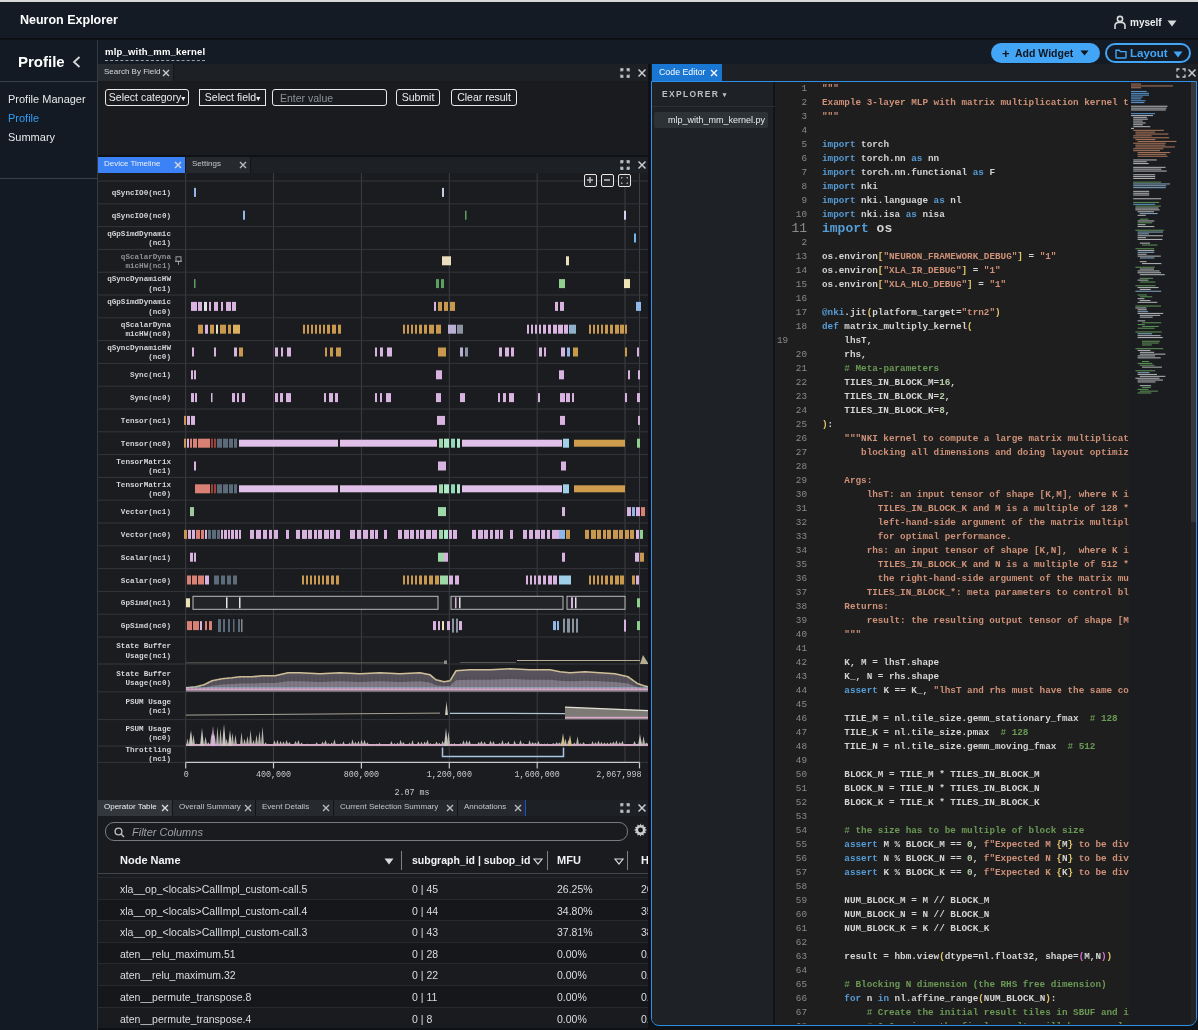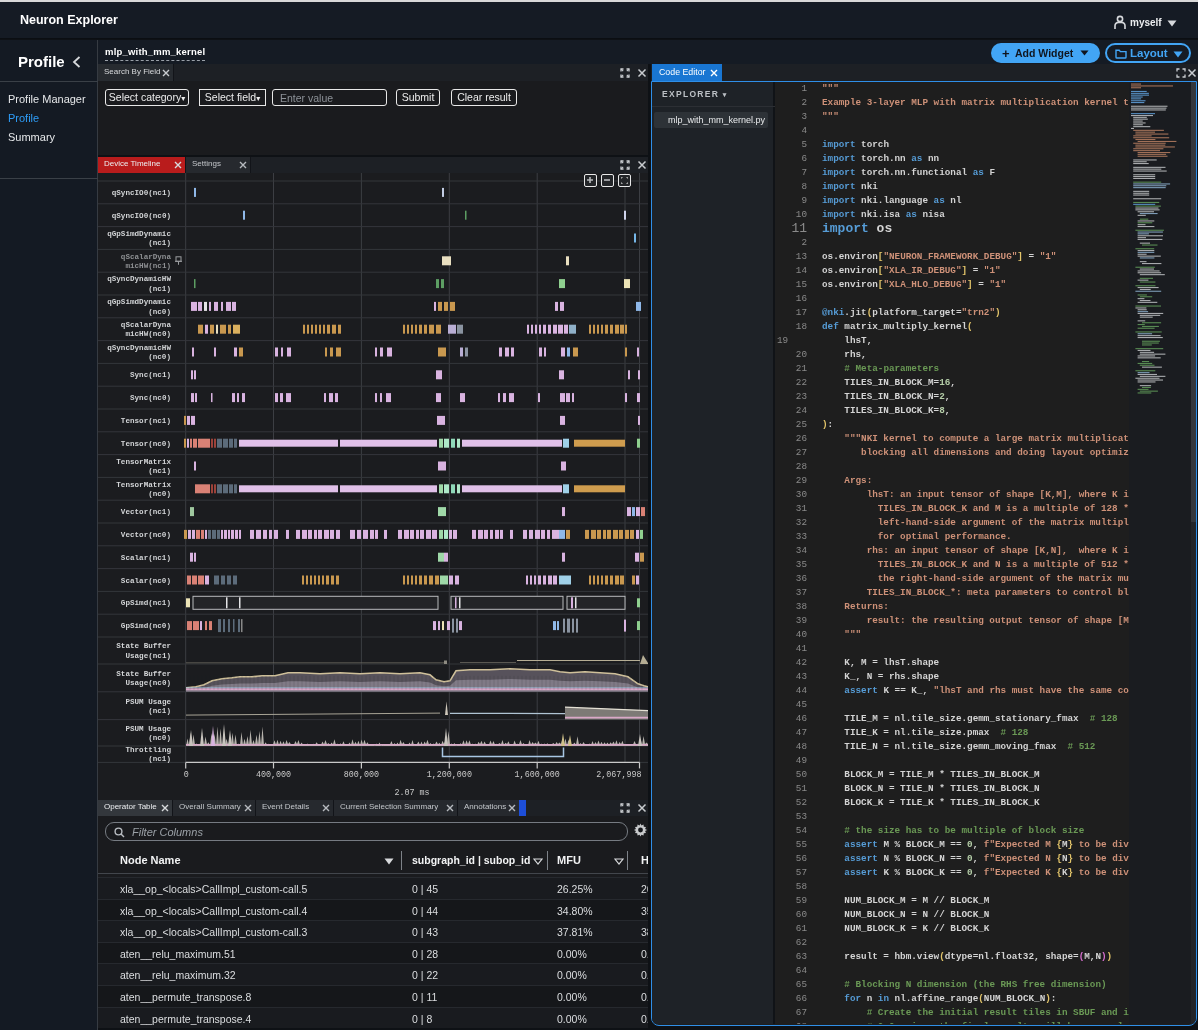--- a/index.html
+++ b/index.html
@@ -74,21 +74,21 @@
   </div>
 <div class="abs" style="left:98px;top:81px;width:550px;height:74px;background:#1a1b1e;"></div>
 <div class="abs" style="left:105px;top:89px;width:84px;height:17px;border:1.5px solid #e8e8e8;border-radius:3px;color:#ececec;font-size:10.5px;text-align:center;line-height:14px;background:#1a1b1e;">Select category<span style="font-size:8px;">▾</span></div>
 <div class="abs" style="left:199px;top:89px;width:67px;height:17px;border:1.5px solid #e8e8e8;border-radius:0;color:#ececec;font-size:10.5px;text-align:center;line-height:14px;background:#1a1b1e;">Select field<span style="font-size:8px;">▾</span></div>
 <div class="abs" style="left:272px;top:89px;width:115px;height:17px;border:1.5px solid #e8e8e8;border-radius:3px;background:#1a1b1e;">
     <span style="position:absolute;left:7px;top:2px;font-size:10.5px;color:#8d9298;">Enter value</span>
   </div>
 <div class="abs" style="left:396px;top:89px;width:44px;height:17px;border:1.5px solid #e8e8e8;border-radius:3px;color:#ececec;font-size:10.5px;text-align:center;line-height:14px;background:#1a1b1e;">Submit</div>
 <div class="abs" style="left:451px;top:89px;width:66px;height:17px;border:1.5px solid #e8e8e8;border-radius:3px;color:#ececec;font-size:10.5px;text-align:center;line-height:14px;background:#1a1b1e;">Clear result</div>
 <div class="abs" style="left:98px;top:157px;width:550px;height:16px;background:#1d2025;">
-    <div class="abs" style="left:0px;top:0;width:88px;height:16px;background:#b91c1c;border-right:1px solid #121419;">
+    <div class="abs" style="left:0px;top:0;width:88px;height:16px;background:#3b82f6;border-right:1px solid #121419;">
       <div class="abs" style="left:6px;top:2.0px;font-size:8px;color:#eceef0;white-space:nowrap;">Device Timeline</div>
       <svg class="abs" style="right:3.5px;top:4.0px;" width="8" height="8">
         <path d="M1 1 L7 7 M7 1 L1 7" stroke="#d8dadc" stroke-width="1.4"></path>
       </svg>
     </div>
     <div class="abs" style="left:88px;top:0;width:65px;height:16px;background:#26292e;border-right:1px solid #121419;">
       <div class="abs" style="left:6px;top:2.0px;font-size:8px;color:#c3c6ca;white-space:nowrap;">Settings</div>
       <svg class="abs" style="right:3.5px;top:4.0px;" width="8" height="8">
         <path d="M1 1 L7 7 M7 1 L1 7" stroke="#b7babf" stroke-width="1.4"></path>
       </svg>
@@ -721,21 +721,21 @@
       <svg class="abs" style="right:3.5px;top:4.0px;" width="8" height="8">
         <path d="M1 1 L7 7 M7 1 L1 7" stroke="#b7babf" stroke-width="1.4"></path>
       </svg>
     </div>
     <div class="abs" style="left:236px;top:0;width:124px;height:16px;background:#26292e;border-right:1px solid #121419;">
       <div class="abs" style="left:6px;top:2.0px;font-size:8px;color:#c3c6ca;white-space:nowrap;">Current Selection Summary</div>
       <svg class="abs" style="right:3.5px;top:4.0px;" width="8" height="8">
         <path d="M1 1 L7 7 M7 1 L1 7" stroke="#b7babf" stroke-width="1.4"></path>
       </svg>
     </div>
-    <div class="abs" style="left:360px;top:0;width:68px;height:16px;background:#26292e;border-right:7px solid #1d4ed8;">
+    <div class="abs" style="left:360px;top:0;width:68px;height:16px;background:#26292e;border-right:1px solid #1d4ed8;">
       <div class="abs" style="left:6px;top:2.0px;font-size:8px;color:#c3c6ca;white-space:nowrap;">Annotations</div>
       <svg class="abs" style="right:3.5px;top:4.0px;" width="8" height="8">
         <path d="M1 1 L7 7 M7 1 L1 7" stroke="#b7babf" stroke-width="1.4"></path>
       </svg>
     </div>
     <svg class="abs" style="left:522px;top:3.0px;" width="10" height="10" viewBox="0 0 10 10">
       <g stroke="#c9ccd0" stroke-width="1.3" fill="none">
       <path d="M1 3.5 V1 H3.5 M6.5 1 H9 V3.5 M9 6.5 V9 H6.5 M3.5 9 H1 V6.5"></path>
       </g>
       <g fill="#c9ccd0">

